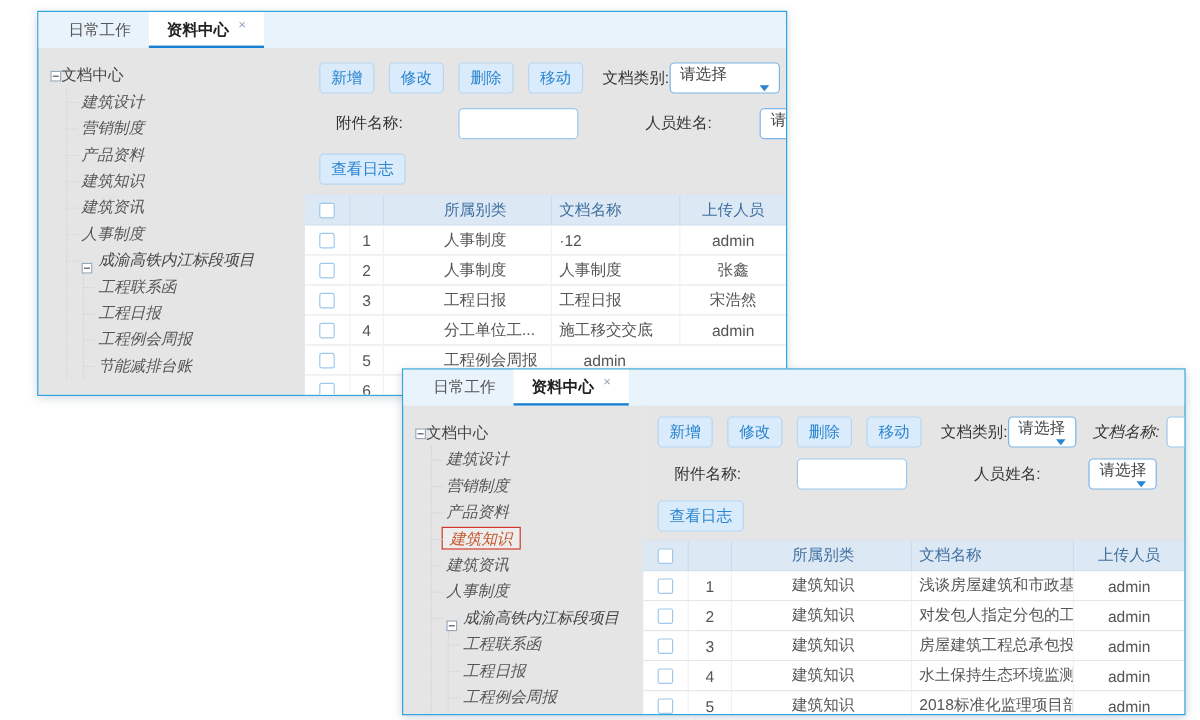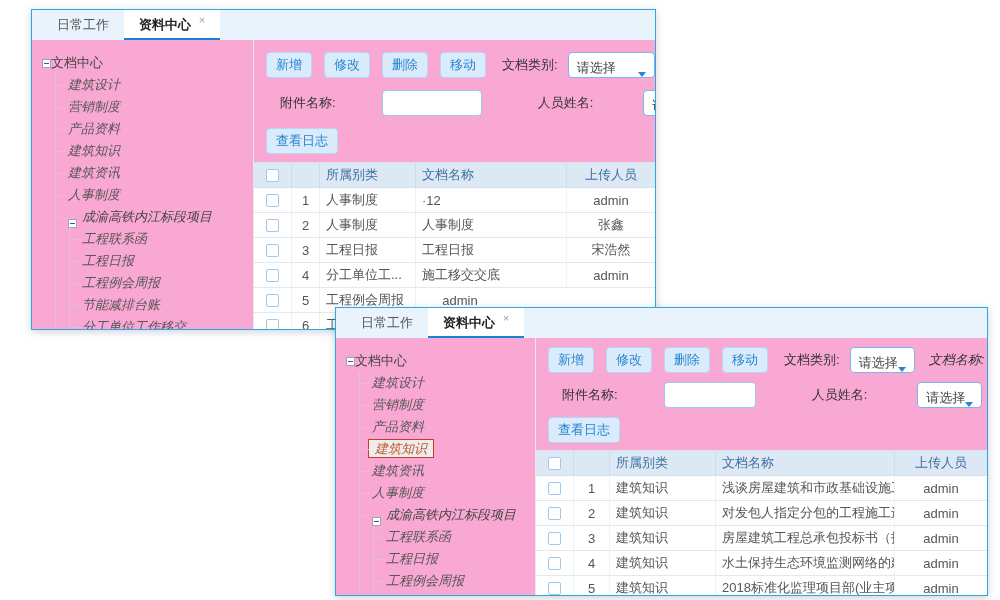--- a/index.html
+++ b/index.html
@@ -1,21 +1,21 @@
 <!DOCTYPE html>
 <html><head>
 <meta charset="utf-8">
 <style>
   * { margin:0; padding:0; box-sizing:border-box; }
   html,body { width:1000px; height:600px; background:#fff;
     font-family:"Liberation Sans","DejaVu Sans",sans-serif; font-size:13px; color:#555; }
   #stage { position:relative; width:1000px; height:600px; overflow:hidden; background:#fff; }
 
   
-  .window { position:absolute; background:#f9a8d4; border:1px solid #2ea7e0;
+  .window { position:absolute; background:#e5e5e5; border:1px solid #2ea7e0;
             box-shadow:0 2px 8px rgba(70,100,130,.28); overflow:hidden; }
   .win--1 { left:31px; top:9px;  width:625px; height:321px; z-index:1; }
   .win--2 { left:335px; top:307px; width:653px; height:289px; z-index:2; }
 
   
   .tabbar { display:flex; background:#e9f3fb; height:30px; padding-left:10px; }
   .tab { line-height:30px; padding:0 15px; color:#555; cursor:default; white-space:nowrap; }
   .tab--active { background:#fff; color:#222; font-weight:bold;
                  border-bottom:2px solid #1780d3; }
   .tab-close { font-weight:normal; font-size:11px; color:#90a4b8;
@@ -49,43 +49,43 @@
   .tbrow + .tbrow { margin-top:12px; }
   .win--2 .tbrow + .tbrow { margin-top:9px; }
   .tbrow--indent { padding-left:26px;gap:40px; }
   .btn { background:#daebfb; border:1px solid #b5d7f2; border-radius:4px; color:#2a85d0;
          font-size:13px; padding:4px 9px; cursor:default; line-height:16px;
          font-family:inherit; }
   .btn + .btn { margin-left:12px; }
   .lbl { color:#333; }
   .ml16 { margin-left:16px; }
   .ml14 { margin-left:14px;font-style:italic; }
-  .tb-select { display:inline-flex; align-items:flex-end; width:92px; height:26px;
+  .tb-select { display:inline-flex; align-items:flex-start; width:92px; height:26px;
                border:1px solid #7cb5e8; border-radius:4px; background:#fff;
-               padding:0 8px; color:#444; margin-left:10px; }
+               padding:0 8px; color:#444; margin-left:0;flex-direction:column; }
   .win--2 .tb-select { width:84px; }
   .caret { margin-left:auto; width:0; height:0; border-left:4px solid transparent;
            border-right:4px solid transparent; border-top:5px solid #2a85d0; }
   .tb-input { width:100px; height:26px; border:1px solid #9cc7ee; border-radius:4px;
               margin-left:6px; background:#fff; font-family:inherit; padding:0 6px; }
   .win--2 .tb-input { width:92px; }
 
   
   .table { margin-top:8px; border-top:1px solid #d7e4f0; }
   .win--2 .table { margin-top:7px; }
   .trow { display:flex; align-items:center; height:25px; border-bottom:1px solid #e7e7e7;
           background:#fff; }
   .trow > div { border-right:1px solid #eef3f8; height:100%; display:flex; align-items:center; }
   .trow > div:last-child { border-right:none; }
   .thead { background:#dce8f4; color:#3f6f9f; border-bottom:1px solid #cfe0ef; }
   .thead > div { border-right:1px solid #cddcec; }
   .c-check { width:38px; justify-content:center; }
   .c-idx { width:28px; justify-content:center; color:#555; }
   .win--2 .c-idx { width:36px; }
-  .c-cat { width:96px; padding-left:6px; overflow:hidden; white-space:nowrap; }
+  .c-cat { width:96px; padding-left:6px; overflow:hidden; white-space:nowrap;margin-left:44px; }
   .win--2 .c-cat { width:106px; }
   .c-name { flex:1; padding-left:6px; overflow:hidden; white-space:nowrap; }
   .c-up { width:88px; justify-content:center; }
   .win--2 .c-up { width:92px; }
   .checkbox { width:13px; height:13px; border:1px solid #9fc8ec; border-radius:2px;
               background:#fff; display:inline-block; }
 </style>
 </head>
 <body>
 
@@ -114,21 +114,20 @@
           <div class="tree-item">人事制度</div>
           <div class="tree-item tree-item--branch">
             <span class="expicon"></span>
             <span>成渝高铁内江标段项目</span>
           </div>
           <div class="tree-children">
             <div class="tree-item">工程联系函</div>
             <div class="tree-item">工程日报</div>
             <div class="tree-item">工程例会周报</div>
             <div class="tree-item">节能减排台账</div>
-            <div class="tree-item">分工单位工作移交</div>
           </div>
         </div>
       </div>
 
       <div class="main">
         <div class="tbrow">
           <button class="btn">新增</button>
           <button class="btn">修改</button>
           <button class="btn">删除</button>
           <button class="btn">移动</button>

